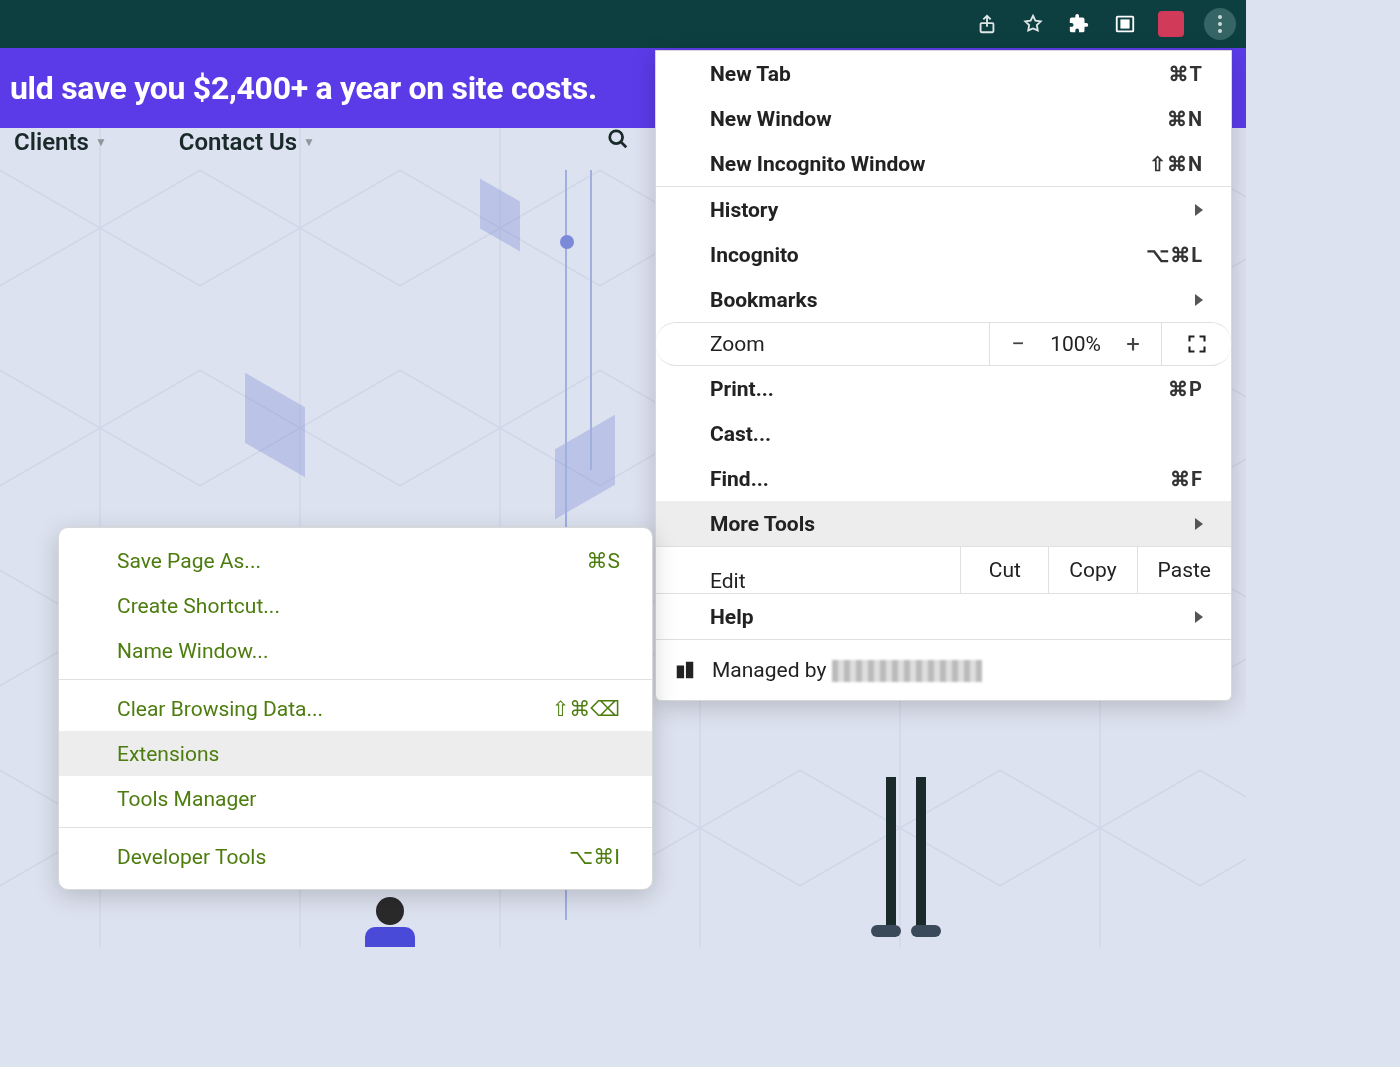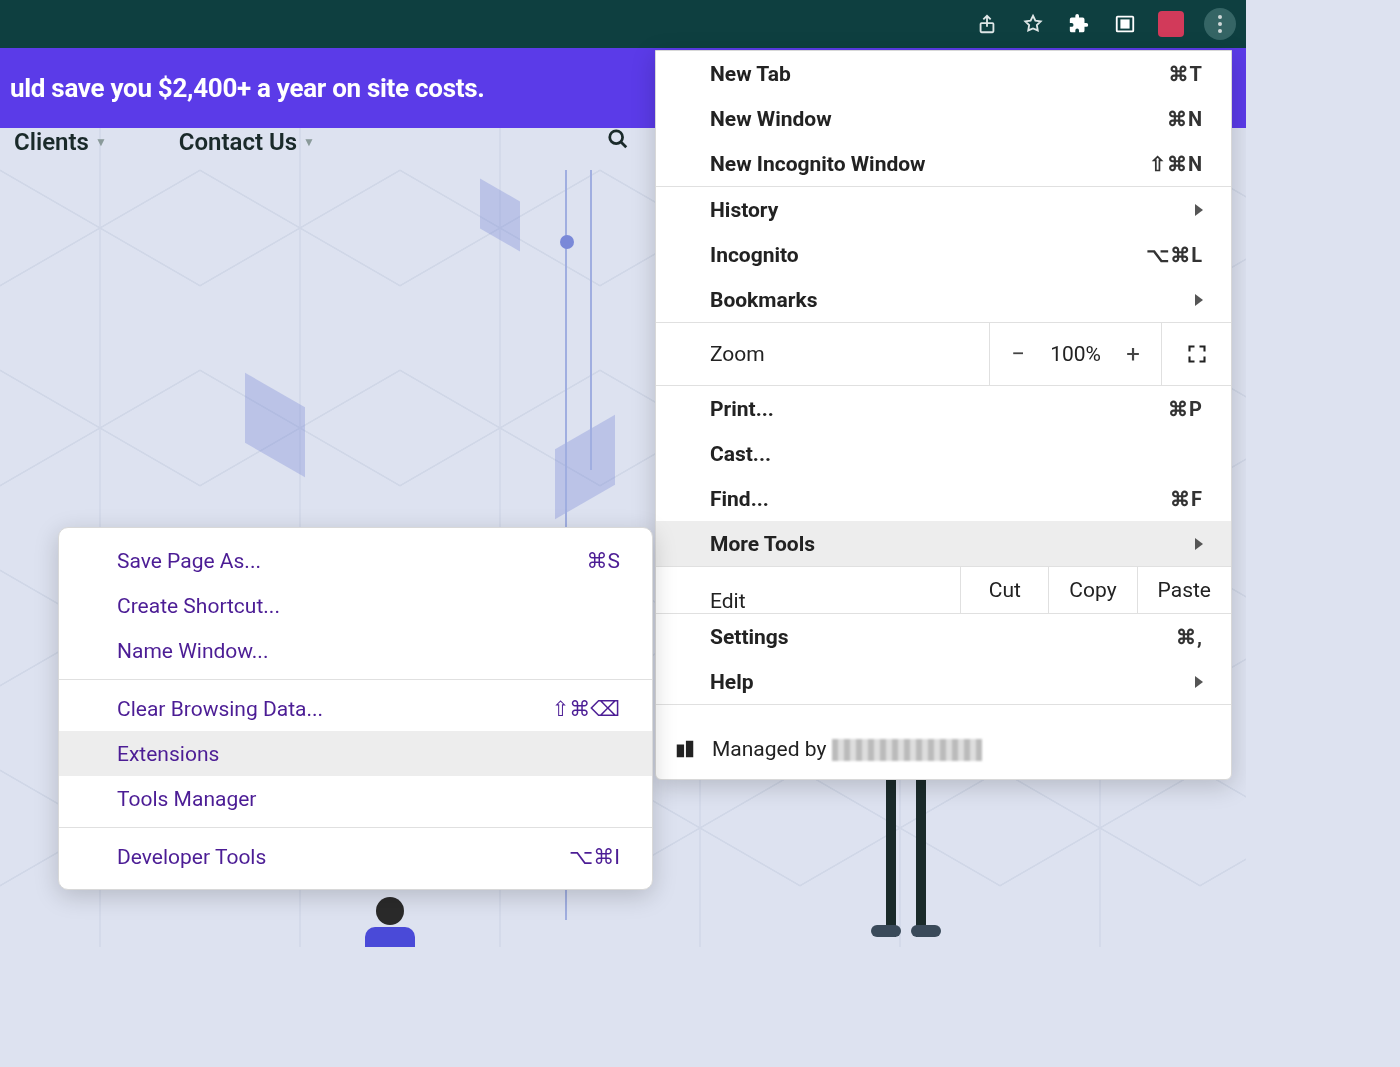--- a/index.html
+++ b/index.html
@@ -7,21 +7,21 @@
 
 
 .browser-bar { position:absolute; top:0; left:0; right:0; height:48px; background:#0e3f40; display:flex; align-items:center; justify-content:flex-end; padding:0 10px; gap:20px; }
 .browser-bar .icon-slot { width:26px; height:26px; display:flex; align-items:center; justify-content:center; }
 .browser-bar svg { width:22px; height:22px; }
 .avatar { width:26px; height:26px; background:#d23a5a; border-radius:4px; }
 .kebab { width:32px; height:32px; border-radius:50%; background:#356565; display:flex; flex-direction:column; align-items:center; justify-content:center; gap:3px; }
 .kebab span { width:4px; height:4px; background:#cfd8d8; border-radius:50%; }
 
 
-.banner { position:absolute; top:48px; left:0; right:0; height:80px; background:#5b3be8; color:#fff; font-weight:700; font-size:26px; display:flex; align-items:center; padding-left:10px; letter-spacing:-0.3px; }
+.banner { position:absolute; top:48px; left:0; right:0; height:80px; background:#5b3be8; color:#fff; font-weight:700; font-size:32px; display:flex; align-items:center; padding-left:10px; letter-spacing:-0.3px; }
 
 
 .site-nav { position:absolute; top:128px; left:0; right:0; height:150px; display:flex; align-items:flex-start; gap:72px; padding-left:14px; }
 .site-nav .nav-item { font-size:24px; font-weight:600; color:#1a2a2a; display:flex; align-items:center; gap:6px; }
 .site-nav .caret { font-size:12px; color:#8a9a9a; }
 .site-nav .search-ic { margin-left:220px; font-size:22px; color:#1a2a2a; }
 
 
 .bg-geo { position:absolute; top:128px; left:0; right:0; bottom:0; z-index:-1; }
 .bg-geo::before { content:""; position:absolute; inset:0;
@@ -52,34 +52,34 @@
 .person2 { position:absolute; left:355px; bottom:-30px; width:70px; height:80px; }
 .person2 .head { width:28px; height:28px; border-radius:50%; background:#2a2a2a; margin:0 auto; }
 .person2 .body { width:50px; height:40px; background:#4a4ad8; border-radius:10px 10px 0 0; margin:2px auto 0; }
 
 
 .chrome-menu { position:absolute; top:50px; right:14px; width:577px; background:#fff; border:1px solid #d8d8d8; border-radius:0 0 6px 6px; box-shadow:0 6px 24px rgba(0,0,0,.18); font-size:21px; color:#222; }
 .chrome-menu .row { display:flex; align-items:center; justify-content:space-between; padding:0 28px 0 54px; height:45px;font-weight:bold; }
 .chrome-menu .row:hover, .chrome-menu .row.hl { background:#ededed; }
 .chrome-menu .shortcut { color:#333; font-size:20px; letter-spacing:1px; }
 .chrome-menu .sep { height:1px; background:#e0e0e0; }
-.chrome-menu .zoom-row { display:flex; align-items:center; height:64px; border-top:1px solid #e0e0e0; border-bottom:1px solid #e0e0e0; }
+.chrome-menu .zoom-row { display:flex; align-items:center; height:44px; border-top:1px solid #e0e0e0; border-bottom:1px solid #e0e0e0;border-radius:20px; }
 .chrome-menu .zoom-row .zlab { flex:1; padding-left:54px; }
 .chrome-menu .zoom-row .zctl { display:flex; align-items:center; gap:22px; padding:0 18px; border-left:1px solid #e0e0e0; height:100%; }
 .chrome-menu .zoom-row .zfs { border-left:1px solid #e0e0e0; width:70px; height:100%; display:flex; align-items:center; justify-content:center; }
 .chrome-menu .zoom-row .zbtn { font-size:24px; color:#444; width:20px; text-align:center; }
 .chrome-menu .edit-row { display:flex; align-items:flex-end; height:48px; border-top:1px solid #e0e0e0; border-bottom:1px solid #e0e0e0; }
 .chrome-menu .edit-row .elab { flex:1; padding-left:54px; }
 .chrome-menu .edit-row .ecell { border-left:1px solid #e0e0e0; height:100%; display:flex; align-items:center; justify-content:center; padding:0 20px; min-width:88px;margin-top:16px; }
-.chrome-menu .managed { display:flex; align-items:center; gap:16px; padding:32px 28px 18px 54px; border-top:1px solid #e0e0e0; }
+.chrome-menu .managed { display:flex; align-items:center; gap:16px; padding:18px 28px 18px 54px; border-top:1px solid #e0e0e0; }
 .chrome-menu .managed .micon { width:22px; height:22px; margin-left:-36px; }
 .chrome-menu .managed .blur { display:inline-block; width:150px; height:22px; background:repeating-linear-gradient(90deg,#bbb 0 6px,#ddd 6px 12px); filter:blur(1px); vertical-align:middle; }
 
 
-.submenu { position:absolute; top:527px; left:58px; width:595px; background:#fff; border:1px solid #d8d8d8; border-radius:10px; box-shadow:0 6px 24px rgba(0,0,0,.18); font-size:21px; color:#4c1d95; padding:10px 0;text-align:right; }
+.submenu { position:absolute; top:527px; left:58px; width:595px; background:#fff; border:1px solid #d8d8d8; border-radius:10px; box-shadow:0 6px 24px rgba(0,0,0,.18); font-size:21px; color:#4d7c0f; padding:10px 0;text-align:right; }
 .submenu .row { display:flex; align-items:center; justify-content:space-between; padding:0 32px 0 58px; height:45px; }
 .submenu .row:hover, .submenu .row.hl { background:#ededed; }
 .submenu .sep { height:1px; background:#e0e0e0; margin:6px 0; }
 
 
 .sub-arrow { width:0; height:0; border-top:6px solid transparent; border-bottom:6px solid transparent; border-left:8px solid #555; }
 
 </style>
 </head>
 <body>
@@ -210,24 +210,20 @@
     <span>More Tools</span>
     <span class="sub-arrow"></span>
   </div>
   <div class="edit-row">
     <span class="elab">Edit</span>
     <div class="ecell">Cut</div>
     <div class="ecell">Copy</div>
     <div class="ecell">Paste</div>
   </div>
   <div class="row">
-    <span>Settings</span>
-    <span class="shortcut">⌘,</span>
-  </div>
-  <div class="row">
     <span>Help</span>
     <span class="sub-arrow"></span>
   </div>
   <div class="managed">
     <svg class="micon" viewBox="0 0 24 24" fill="#222">
         <path d="M3 21V7h8v14H3zm10 0V3h8v18h-8zM5 9h2v2H5V9zm0 4h2v2H5v-2zm0 4h2v2H5v-2zm10-12h2v2h-2V5zm0 4h2v2h-2V9zm0 4h2v2h-2v-2zm0 4h2v2h-2v-2z"></path>
       </svg>
     <span><span>Managed by</span> <span class="blur"></span></span>
   </div>
 </div>

